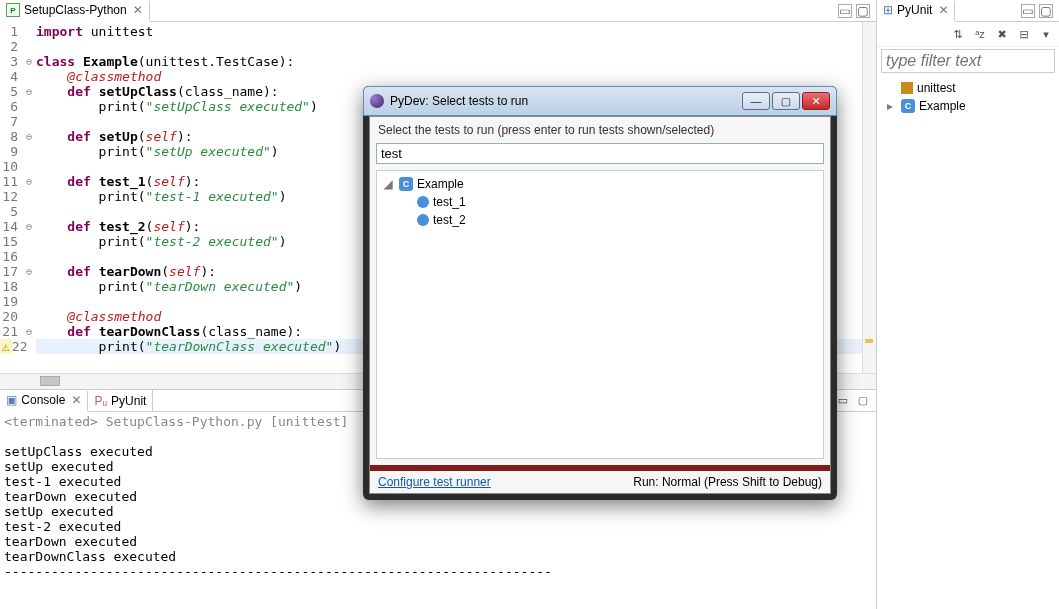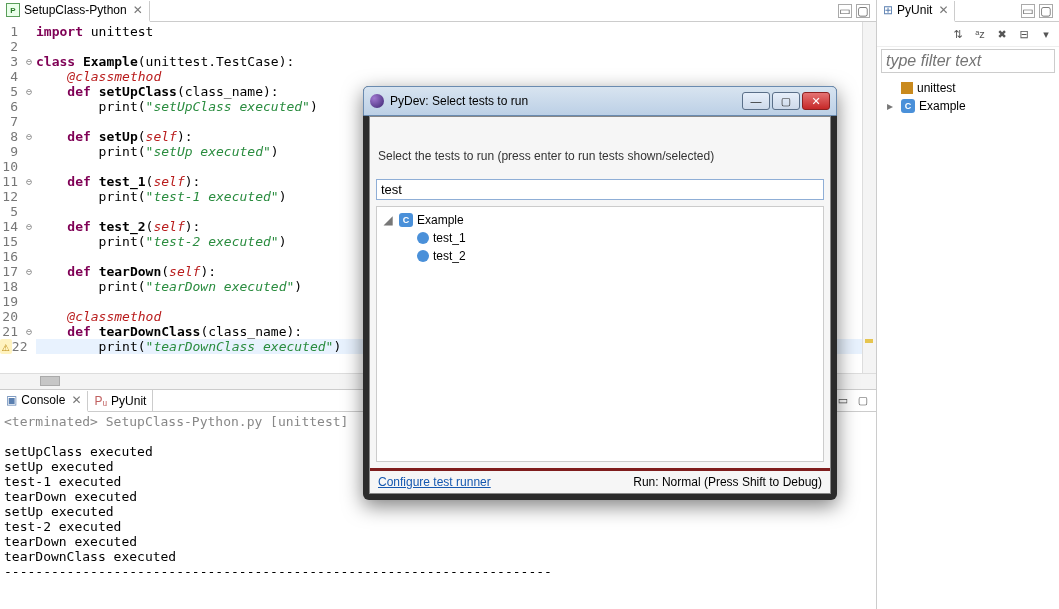--- a/index.html
+++ b/index.html
@@ -49,25 +49,25 @@
 .ico-m { width: 12px; height: 12px; border-radius: 50%; background: #4a90d9; display: inline-block; }
 .ico-pkg { width: 12px; height: 12px; background: #c98a1e; display: inline-block; }
 
 .dialog { position: absolute; left: 363px; top: 86px; width: 474px; height: 414px; background: #2b2b2b; border-radius: 6px; box-shadow: 0 6px 20px rgba(0,0,0,.5); display: flex; flex-direction: column; }
 .dlg-titlebar { height: 30px; background: linear-gradient(#d8e4f0, #bcd0e6); border-radius: 5px 5px 0 0; display: flex; align-items: center; padding: 0 6px; gap: 6px; border: 1px solid #6a8bb0; }
 .dlg-title { font-size: 12px; color: #000; flex: 1; }
 .win-btns { display: flex; gap: 2px; }
 .win-btn { width: 28px; height: 18px; border: 1px solid #5a6f89; border-radius: 3px; background: linear-gradient(#e7effa,#cdd9ea); display: inline-flex; align-items: center; justify-content: center; font-size: 11px; color: #222; }
 .win-btn.close { background: linear-gradient(#e57373,#c62828); color: #fff; border-color: #8c2020; }
 .dlg-body { flex: 1; background: #f6f6f6; margin: 0 6px 6px 6px; border: 1px solid #888; display: flex; flex-direction: column; }
-.dlg-instr { padding: 16px 8px; font-size: 12px; color: #333; margin-top: 16px; }
+.dlg-instr { padding: 6px 8px; font-size: 12px; color: #333; }
 .dlg-input { margin: 0 6px; border: 1px solid #8faed6; background: #fff; padding: 2px 4px; font-size: 13px; font-family: inherit; }
 .dlg-tree { flex: 1; margin: 6px; background: #fff; border: 1px solid #ccc; padding: 4px; font-size: 12px; }
 .dlg-tree .tree-row { height: 18px; }
-.dlg-footer { display: flex; align-items: flex-end; padding: 4px 8px; border-top: 3px solid #7f1d1d; font-size: 12px; }
+.dlg-footer { display: flex; align-items: flex-end; padding: 4px 8px; border-top: 6px solid #7f1d1d; font-size: 12px; }
 .dlg-footer a { color: #1558b0; text-decoration: underline; }
 .dlg-footer .right { margin-left: auto; }
 .eclipse-icon { width: 14px; height: 14px; border-radius: 50%; background: radial-gradient(circle at 30% 30%, #a078d0, #3b2470); display: inline-block; }
 </style>
 </head>
 <body>
 
 <div class="workbench">
   <div class="left-col">
     <div class="editor-area">

